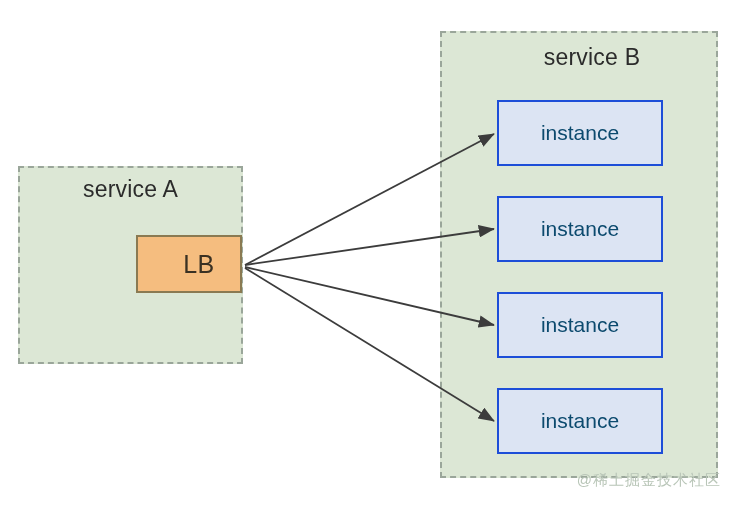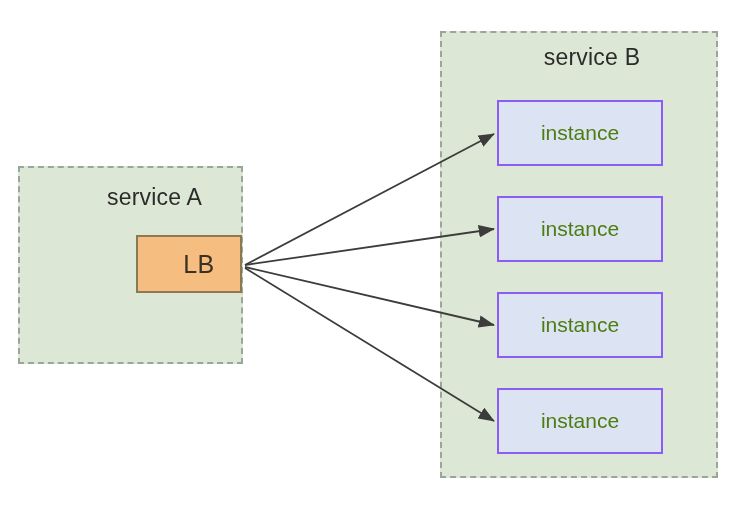--- a/index.html
+++ b/index.html
@@ -38,23 +38,22 @@
   .service-title {
     position: absolute;
     width: 100%;
     text-align: center;
     font-size: 23px;
     color: #2b2b2b;
     font-family: "Liberation Sans", sans-serif;
     letter-spacing: 0.2px;
   }
   #service-a-title {
-    top: 16px;
+    top: 8px;
     left: 0;
-    margin-left: 24px;
   }
   #service-b-title {
     top: 11px;
     left: 13px;
   }
   #lb-node {
     position: absolute;
     left: 136px;
     top: 235px;
     width: 106px;
@@ -69,27 +68,27 @@
     color: #3a3123;
     letter-spacing: 0.5px;
     padding-left: 20px;
   }
   .instance-node {
     position: absolute;
     left: 497px;
     width: 166px;
     height: 66px;
     background: #dce4f3;
-    border: 2px solid #8b5cf6;
+    border: 2px solid #1d4ed8;
     box-sizing: border-box;
     display: flex;
     align-items: center;
     justify-content: center;
     font-size: 21px;
-    color: #4d7c0f;
+    color: #0c4a6e;
   }
   #instance-1 { top: 100px; }
   #instance-2 { top: 196px; }
   #instance-3 { top: 292px; }
   #instance-4 { top: 388px; }
 
   #arrow-layer {
     position: absolute;
     left: 0;
     top: 0;
@@ -133,14 +132,15 @@
       <marker id="arrowhead" markerWidth="9" markerHeight="7" refX="8.5" refY="3.5" orient="auto" markerUnits="strokeWidth">
         <polygon points="0 0, 9 3.5, 0 7" fill="#3c3c3c"></polygon>
       </marker>
     </defs>
     <line x1="245" y1="265" x2="494" y2="134" stroke="#3c3c3c" stroke-width="1.8" marker-end="url(#arrowhead)"></line>
     <line x1="245" y1="265" x2="494" y2="229" stroke="#3c3c3c" stroke-width="1.8" marker-end="url(#arrowhead)"></line>
     <line x1="245" y1="267" x2="494" y2="325" stroke="#3c3c3c" stroke-width="1.8" marker-end="url(#arrowhead)"></line>
     <line x1="245" y1="268" x2="494" y2="421" stroke="#3c3c3c" stroke-width="1.8" marker-end="url(#arrowhead)"></line>
   </svg>
 
+  <div id="watermark">@稀土掘金技术社区</div>
 
 </div>
 
 </body></html>

